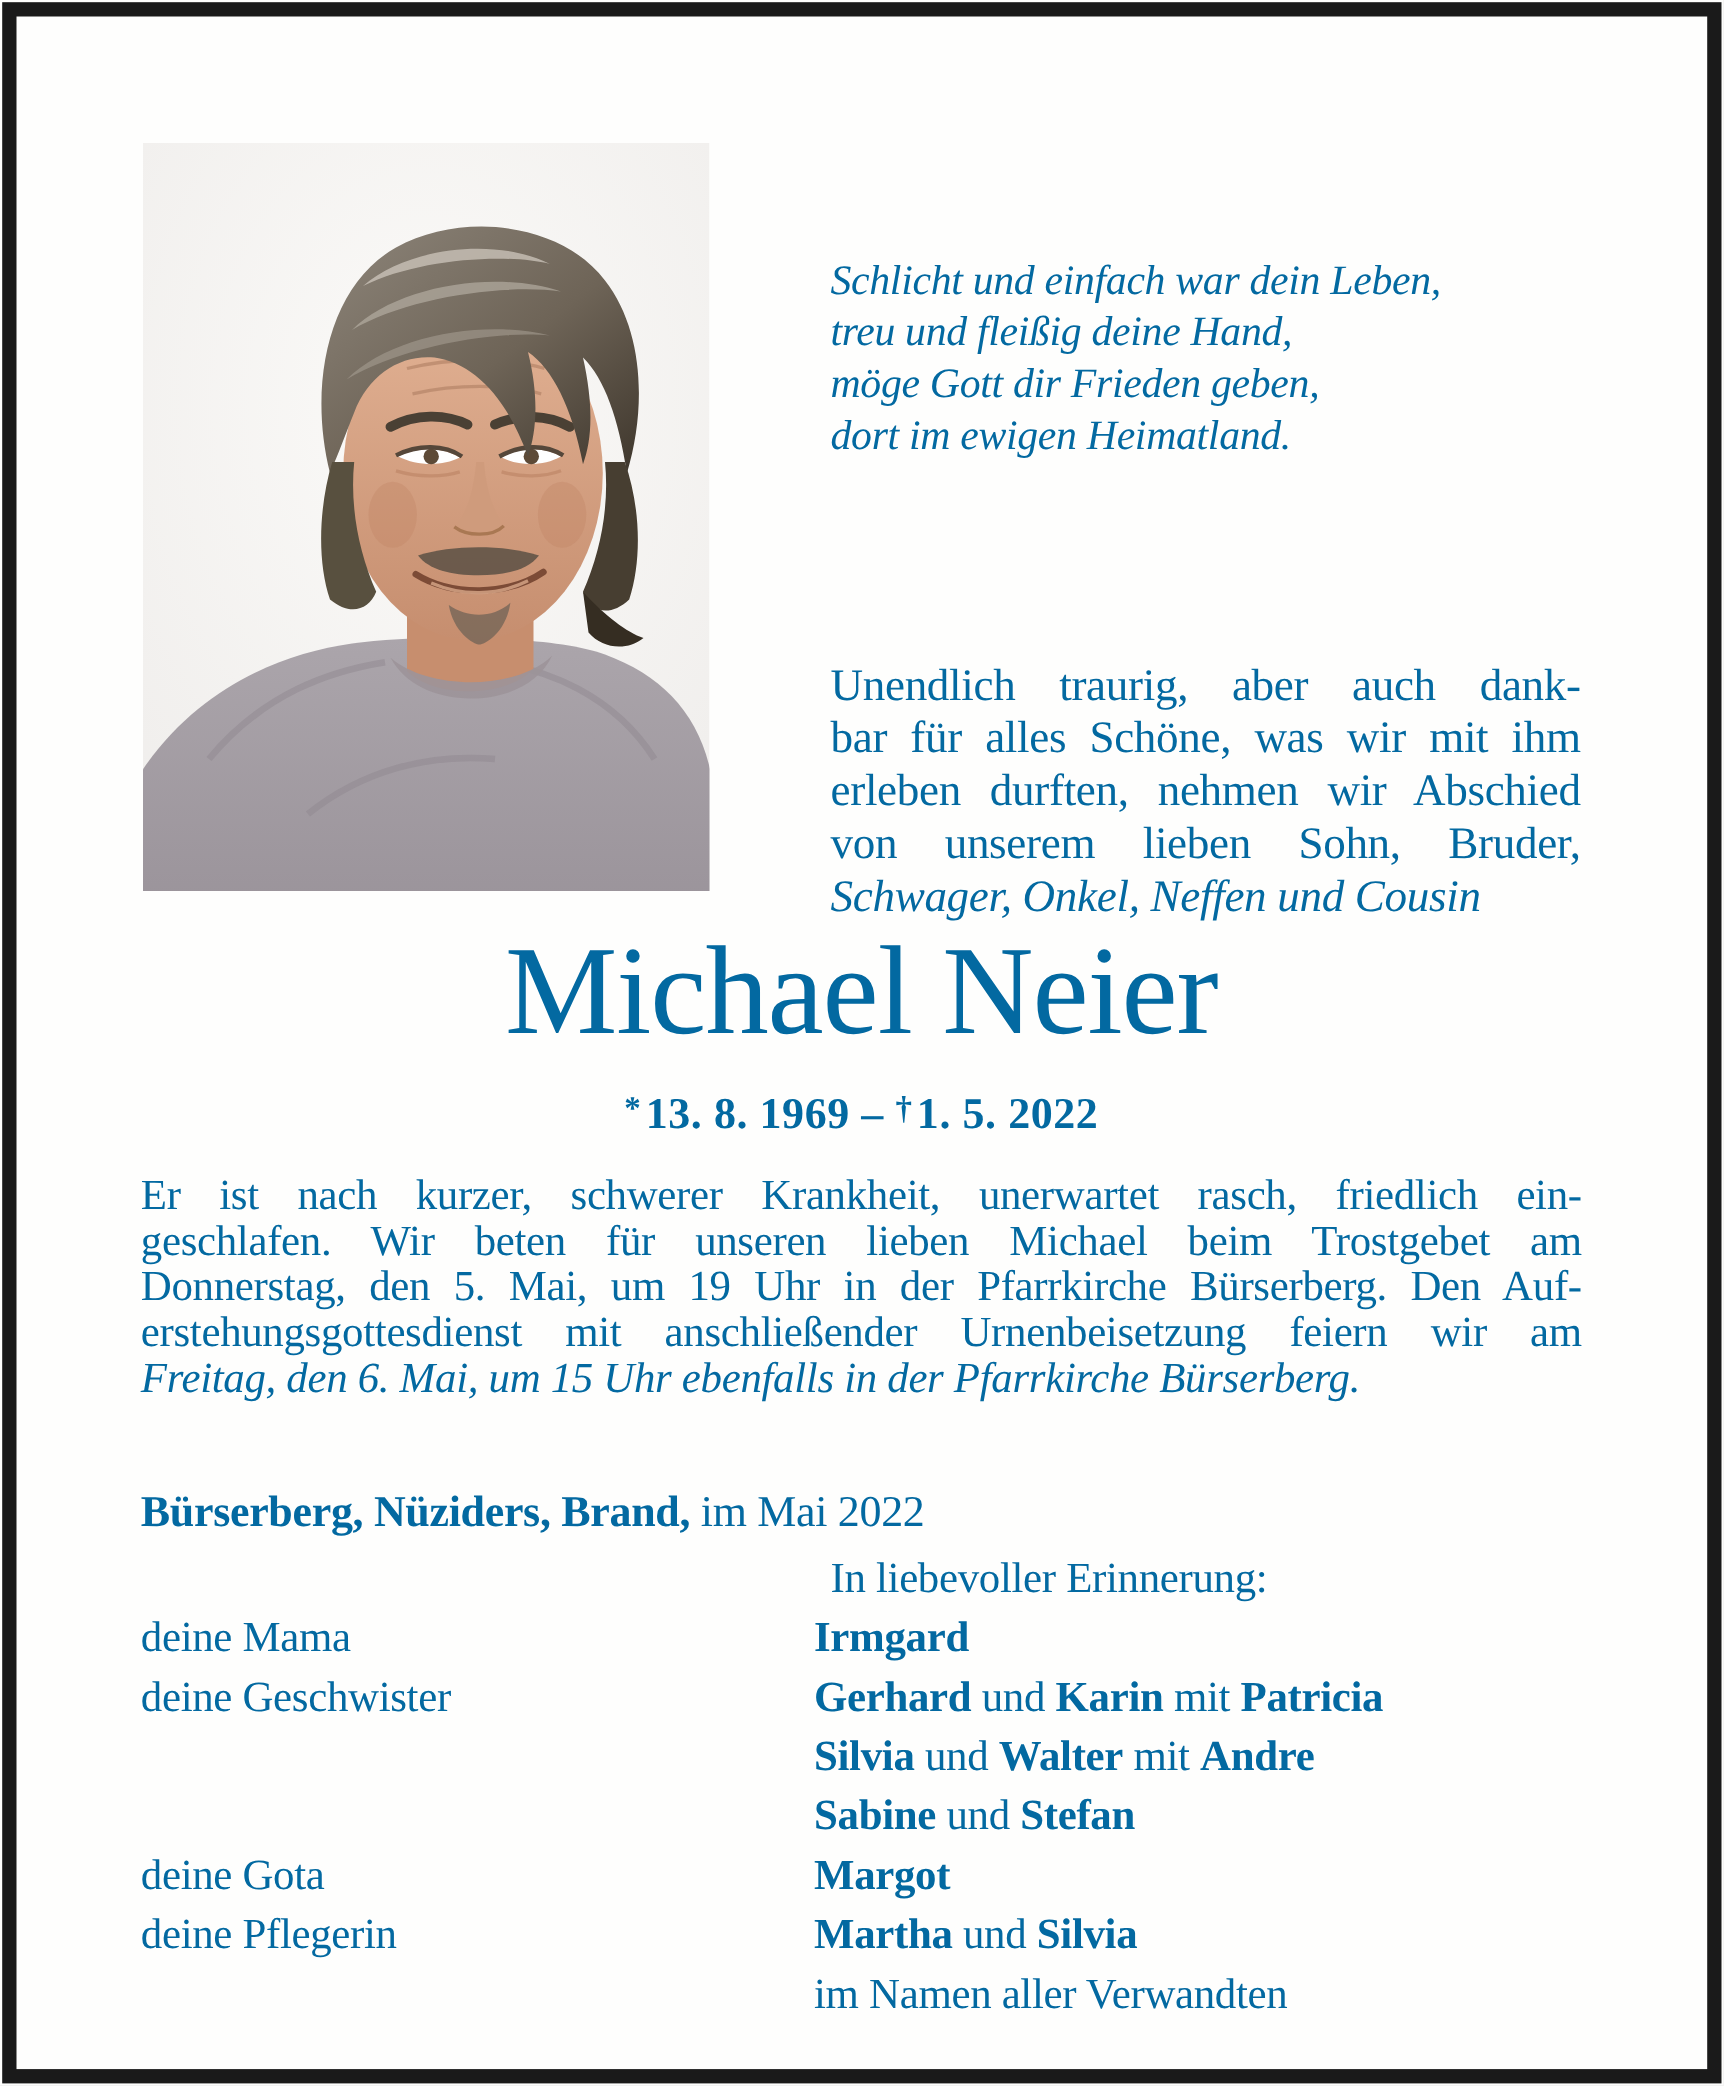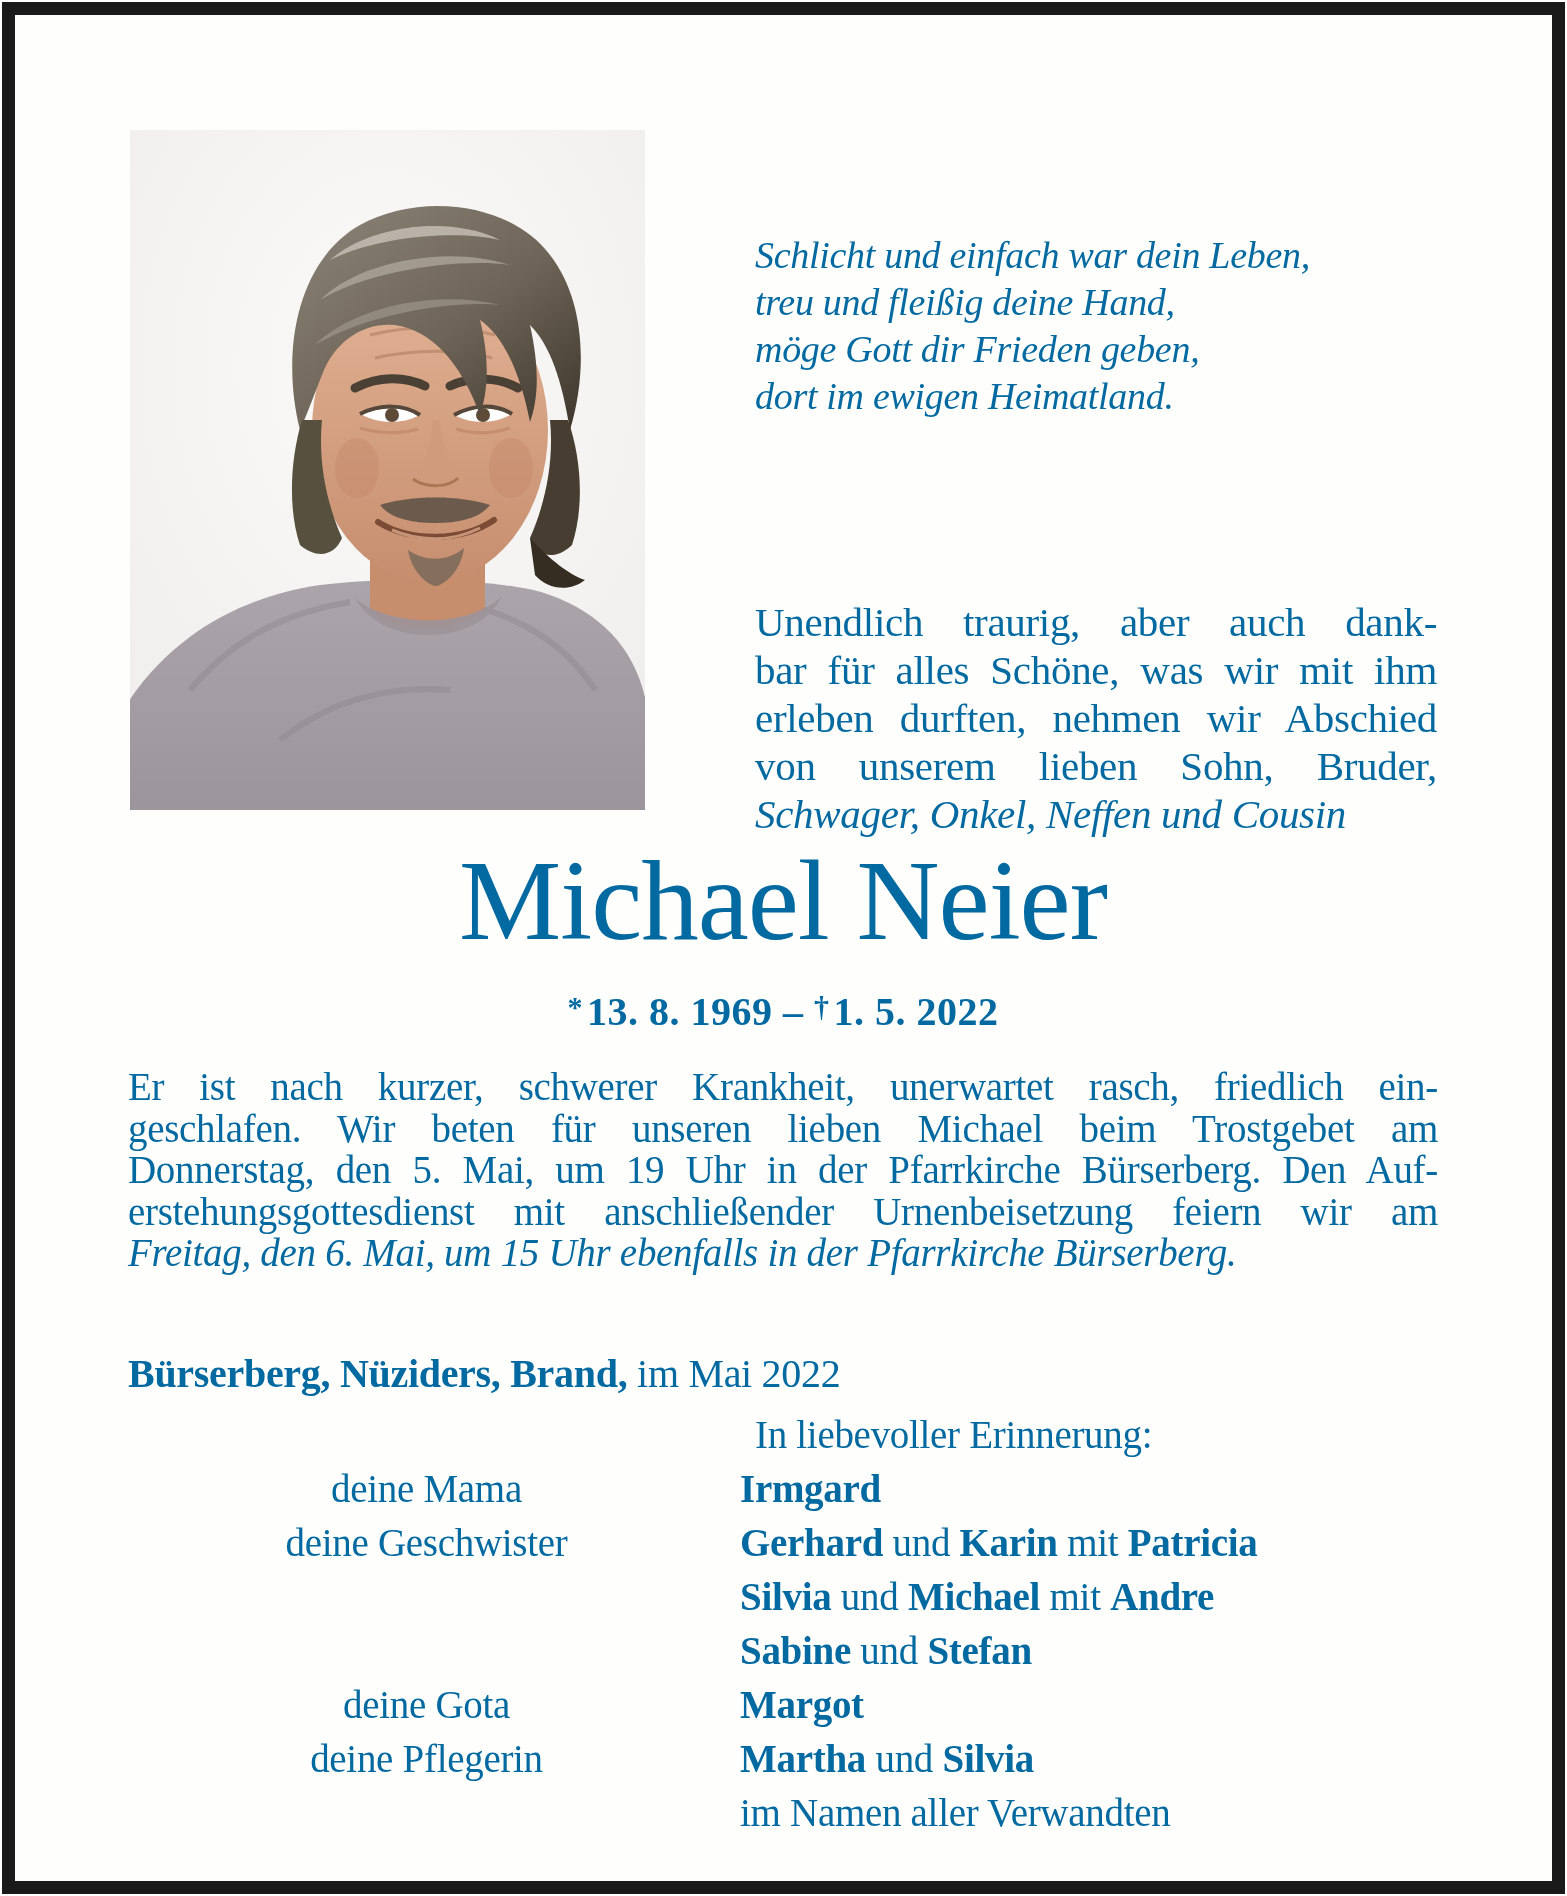--- a/index.html
+++ b/index.html
@@ -46,21 +46,21 @@
   .place{
     position:absolute;left:128px;top:1318px;font-size:40px;letter-spacing:-0.3px;margin-top:32px;
   }
   .place .pl-bold{font-weight:bold;}
   .remembrance{
     position:absolute;left:128px;top:1408px;width:1310px;
     font-size:39px;line-height:54px;letter-spacing:-0.3px;
   }
   .r-title{margin-left:627px;}
   .r-row{display:flex;}
-  .r-label{width:612px;text-align:center;padding-right:15px;box-sizing:border-box;}
+  .r-label{width:612px;text-align:left;padding-right:15px;box-sizing:border-box;}
   .r-value{flex:1;}
   .r-value b{font-weight:bold;}
 </style>
 </head>
 <body>
 
 <div class="page">
   <div class="frame"></div>
 
   <div class="photo">
@@ -173,21 +173,21 @@
         <div class="r-row">
           <div class="r-label">deine Mama</div>
           <div class="r-value"><b>Irmgard</b></div>
         </div>
         <div class="r-row">
           <div class="r-label">deine Geschwister</div>
           <div class="r-value"><b>Gerhard</b><span> und </span><b>Karin</b><span> mit </span><b>Patricia</b></div>
         </div>
         <div class="r-row">
           <div class="r-label"></div>
-          <div class="r-value"><b>Silvia</b><span> und </span><b>Michael</b><span> mit </span><b>Andre</b></div>
+          <div class="r-value"><b>Silvia</b><span> und </span><b>Walter</b><span> mit </span><b>Andre</b></div>
         </div>
         <div class="r-row">
           <div class="r-label"></div>
           <div class="r-value"><b>Sabine</b><span> und </span><b>Stefan</b></div>
         </div>
         <div class="r-row">
           <div class="r-label">deine Gota</div>
           <div class="r-value"><b>Margot</b></div>
         </div>
         <div class="r-row">

